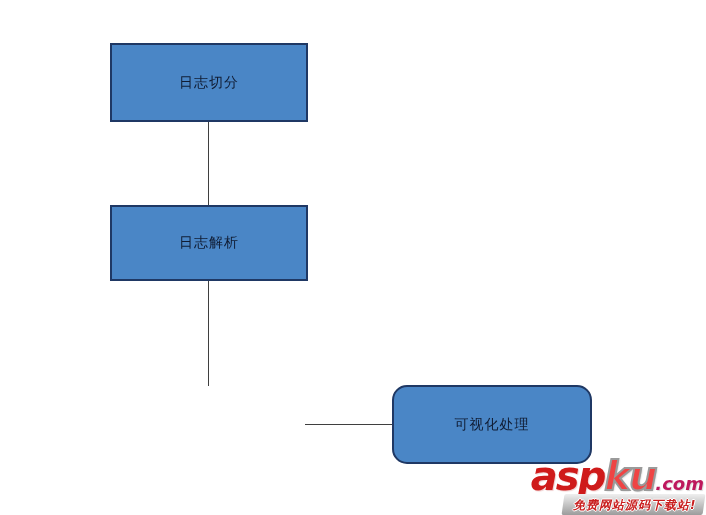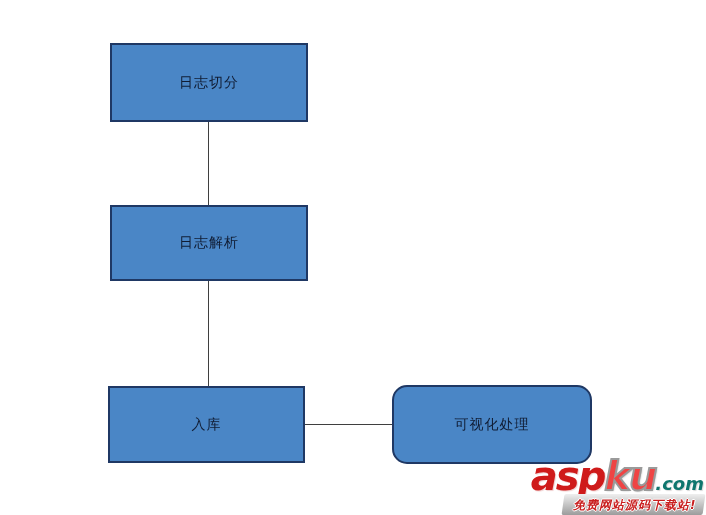--- a/index.html
+++ b/index.html
@@ -59,21 +59,21 @@
     text-shadow: -1px -1px 0 #ffffff, 1px 1px 1px #f0d0d0;
   }
   .brand .ku {
     color: #ef4444;
     font-size: 40px;
     letter-spacing: -2px;
     -webkit-text-stroke: 2px #9a9a9a;
     text-shadow: 1px 1px 2px #bbbbbb;
   }
   .brand .dom {
-    color: #0f766e;
+    color: #be185d;
     font-size: 18px;
     font-weight: bold;
     text-shadow: 1px 1px 1px #d9d9d9;
   }
   .banner {
     display: inline-block;
     margin-top: -7px;
     padding: 2px 8px 3px 10px;
     background: linear-gradient(180deg, #efefef 0%, #c9c9c9 45%, #9c9c9c 100%);
     transform: skewX(-8deg);
@@ -97,23 +97,20 @@
 <div class="canvas">
 
   <div class="node node-log-split">
     <span class="node-label">日志切分</span>
   </div>
 
   <div class="node node-log-parse">
     <span class="node-label">日志解析</span>
   </div>
 
-  <div class="node node-storage">
-    <span class="node-label">入库</span>
-  </div>
 
   <div class="node node-visualize">
     <span class="node-label">可视化处理</span>
   </div>
 
   <div class="edge edge-v1"></div>
   <div class="edge edge-v2"></div>
   <div class="edge edge-h1"></div>
 
   <div class="watermark">

